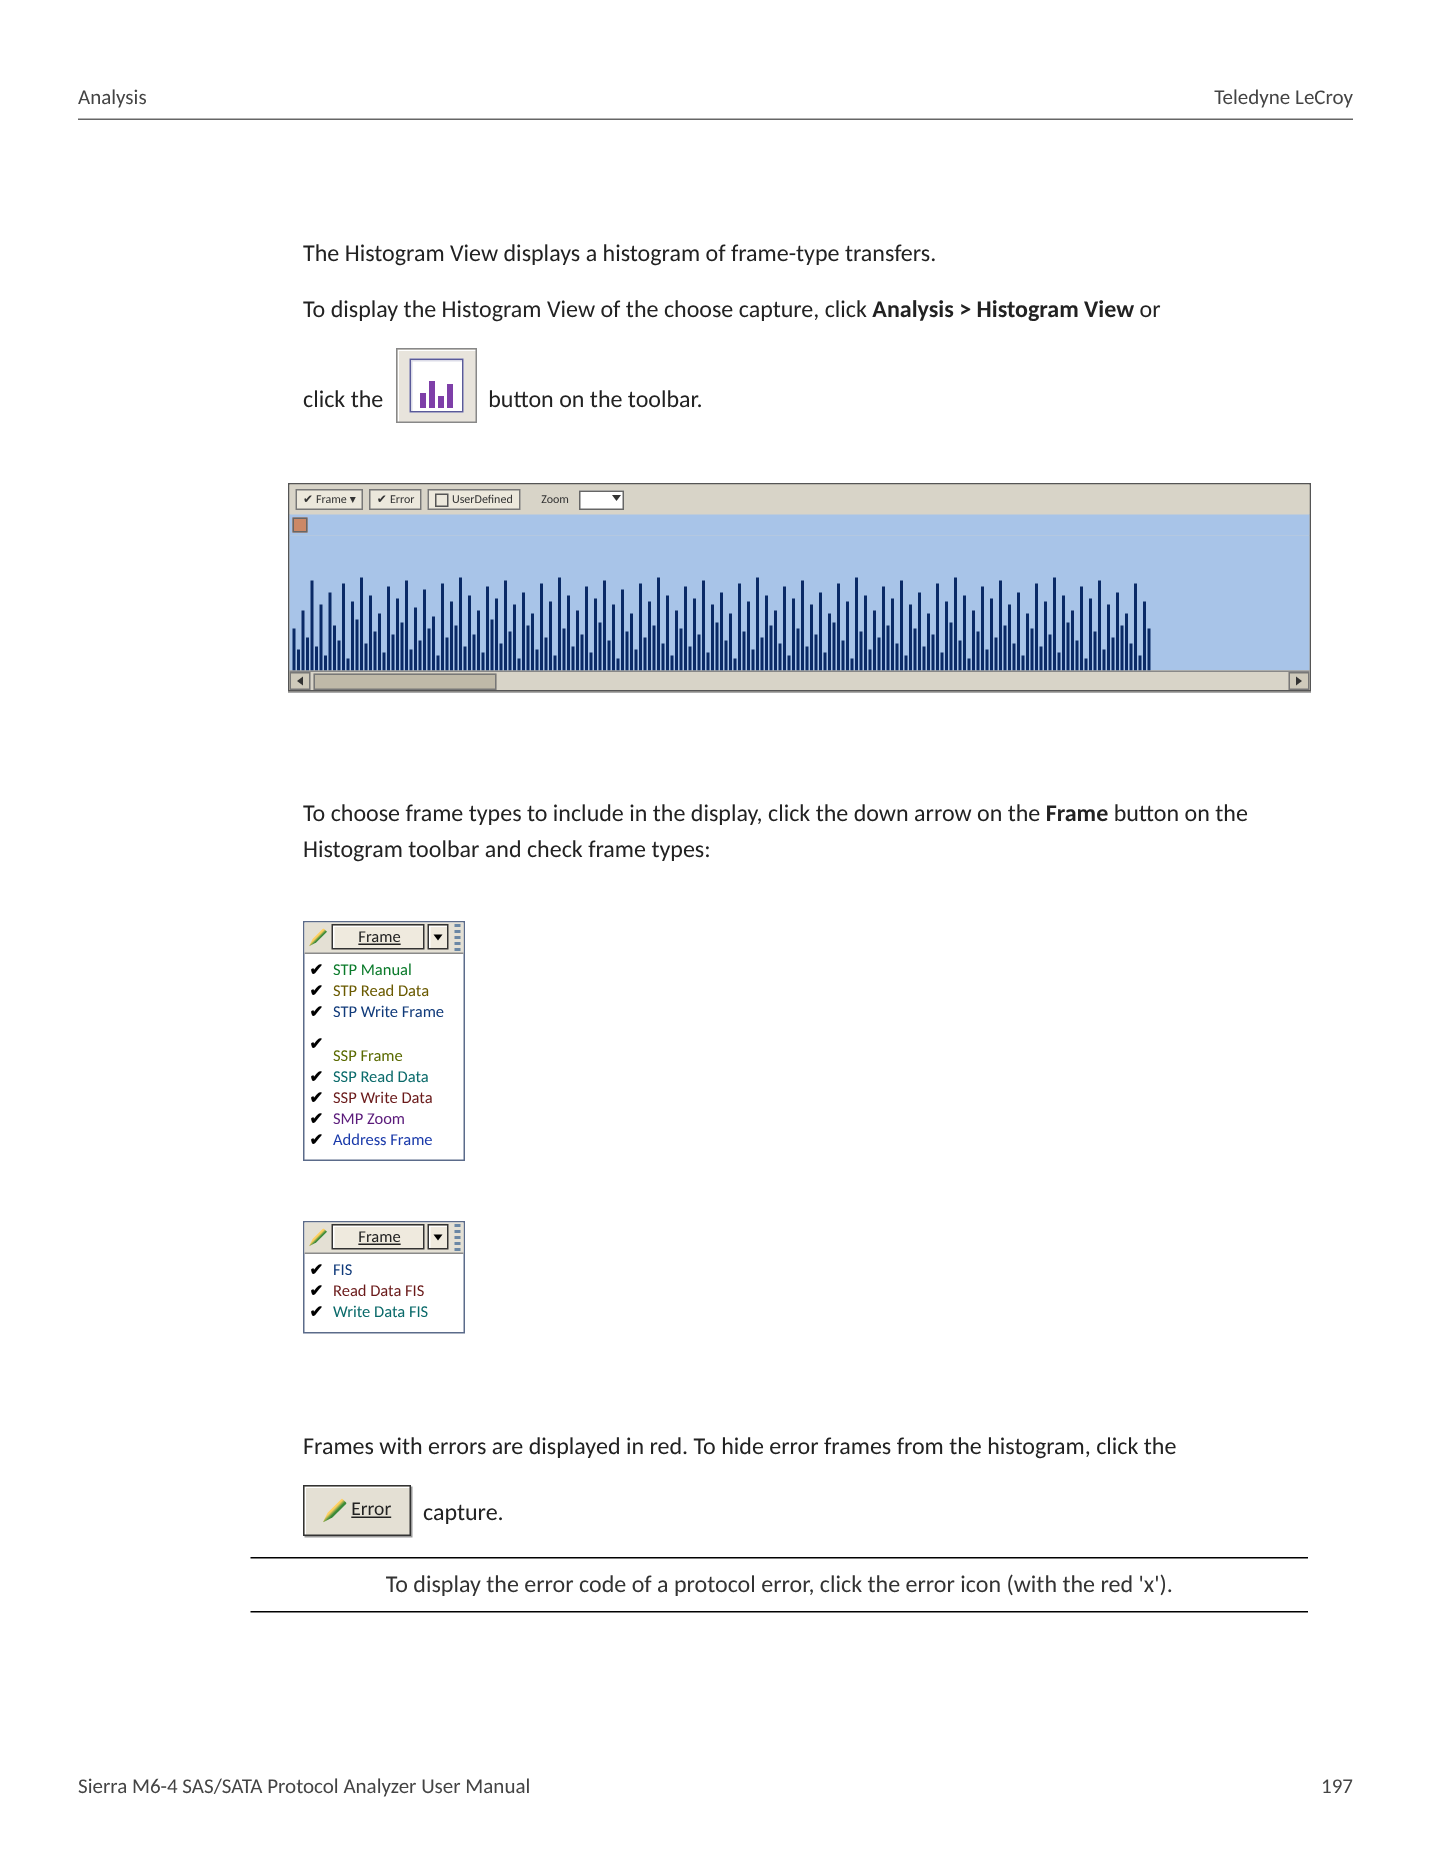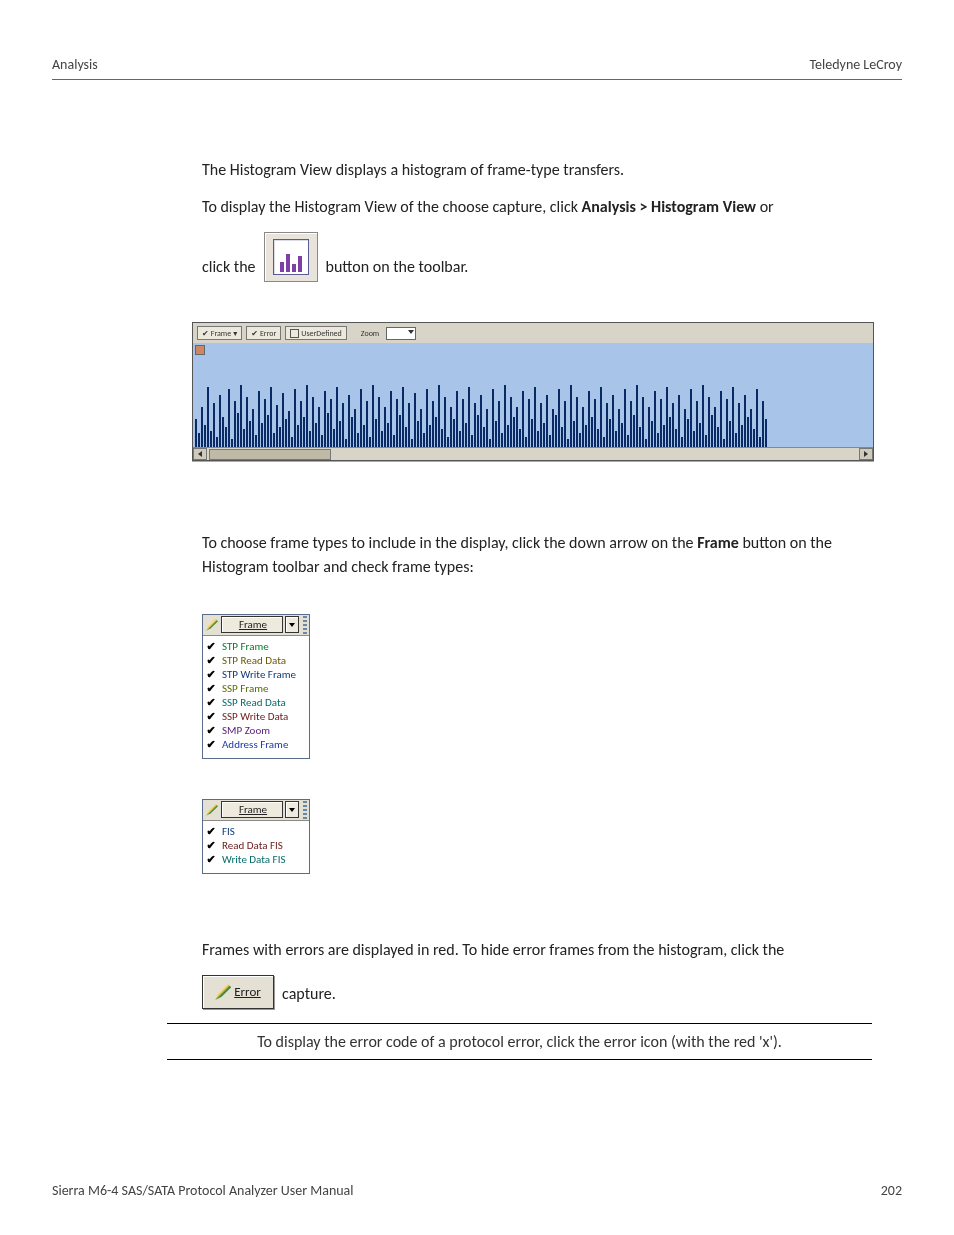--- a/index.html
+++ b/index.html
@@ -167,21 +167,21 @@
   .menu-item {
     display:flex; align-items:center; gap:5px;
     line-height: 14px; white-space: nowrap;
   }
   .menu-item .chk {
     width:12px; text-align:center; color:#000; font-size:11px; font-weight:bold;
   }
   .c-green { color:#0a7a2a; }
   .c-darkyellow { color:#6a5a00; }
   .c-navy { color:#103a7a; }
-  .c-olive { color:#5a6a00; }
+  .c-olive { color:#5a6a00;margin-top:15px; }
   .c-teal { color:#0a6a6a; }
   .c-darkred { color:#6a1a1a; }
   .c-purple { color:#5a1a7a; }
   .c-blue { color:#1a3aaa; }
 
   
   .err-btn {
     width: 70px; height: 32px;
     border: 1px solid #333;
     background: #e4e0d4;
@@ -481,21 +481,21 @@
     <div class="menu-shot">
       <div class="menu-header">
         <span class="pencil"></span>
         <span class="frame-btn">Frame</span>
         <span class="drop"></span>
         <span class="edge"></span>
       </div>
       <div class="menu-list" id="menu1-list">
           <div class="menu-item">
             <span class="chk">✔</span>
-            <span class="c-green">STP Frame</span>
+            <span class="c-green">STP Manual</span>
           </div>
           <div class="menu-item">
             <span class="chk">✔</span>
             <span class="c-darkyellow">STP Read Data</span>
           </div>
           <div class="menu-item">
             <span class="chk">✔</span>
             <span class="c-navy">STP Write Frame</span>
           </div>
           <div class="menu-item">
@@ -552,15 +552,15 @@
         <span class="err-label">Error</span>
       </div>
       <span class="txt"> capture.</span>
     </div>
   </div>
 
   <div class="note-band">To display the error code of a protocol error, click the error icon (with the red 'x').</div>
 
   <div class="footer">
     <span>Sierra M6-4 SAS/SATA Protocol Analyzer User Manual</span>
-    <span>202</span>
+    <span>197</span>
   </div>
 </div>
 
 </body></html>

